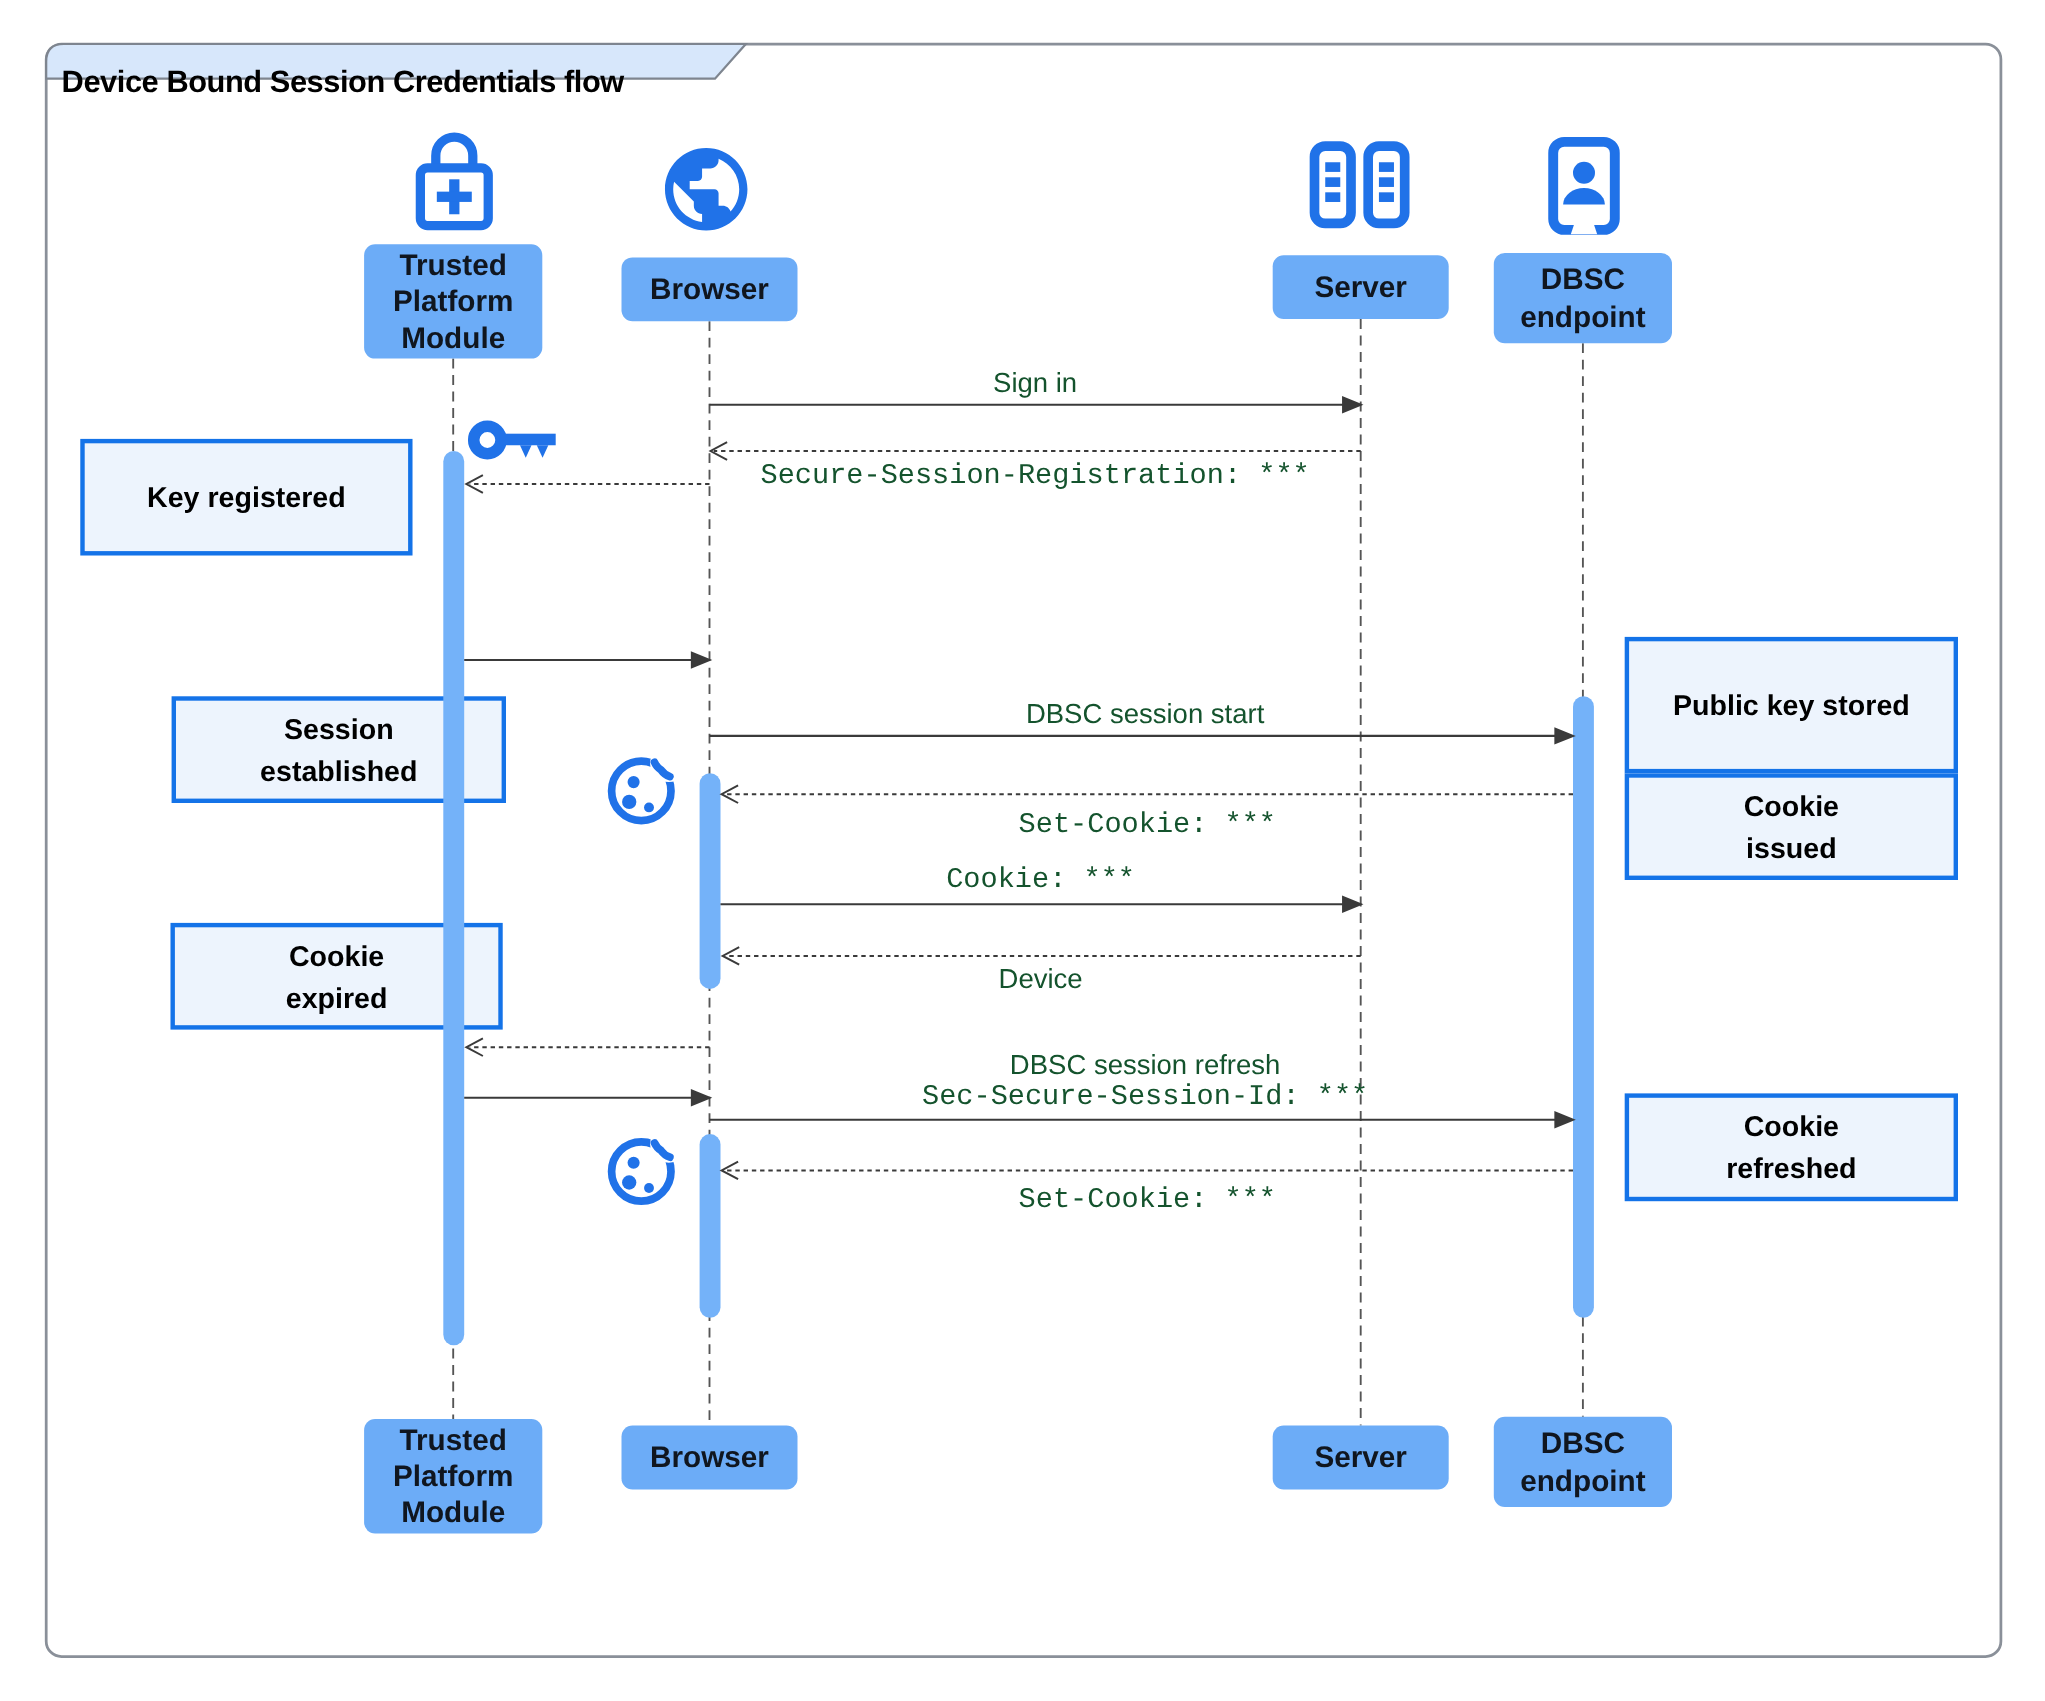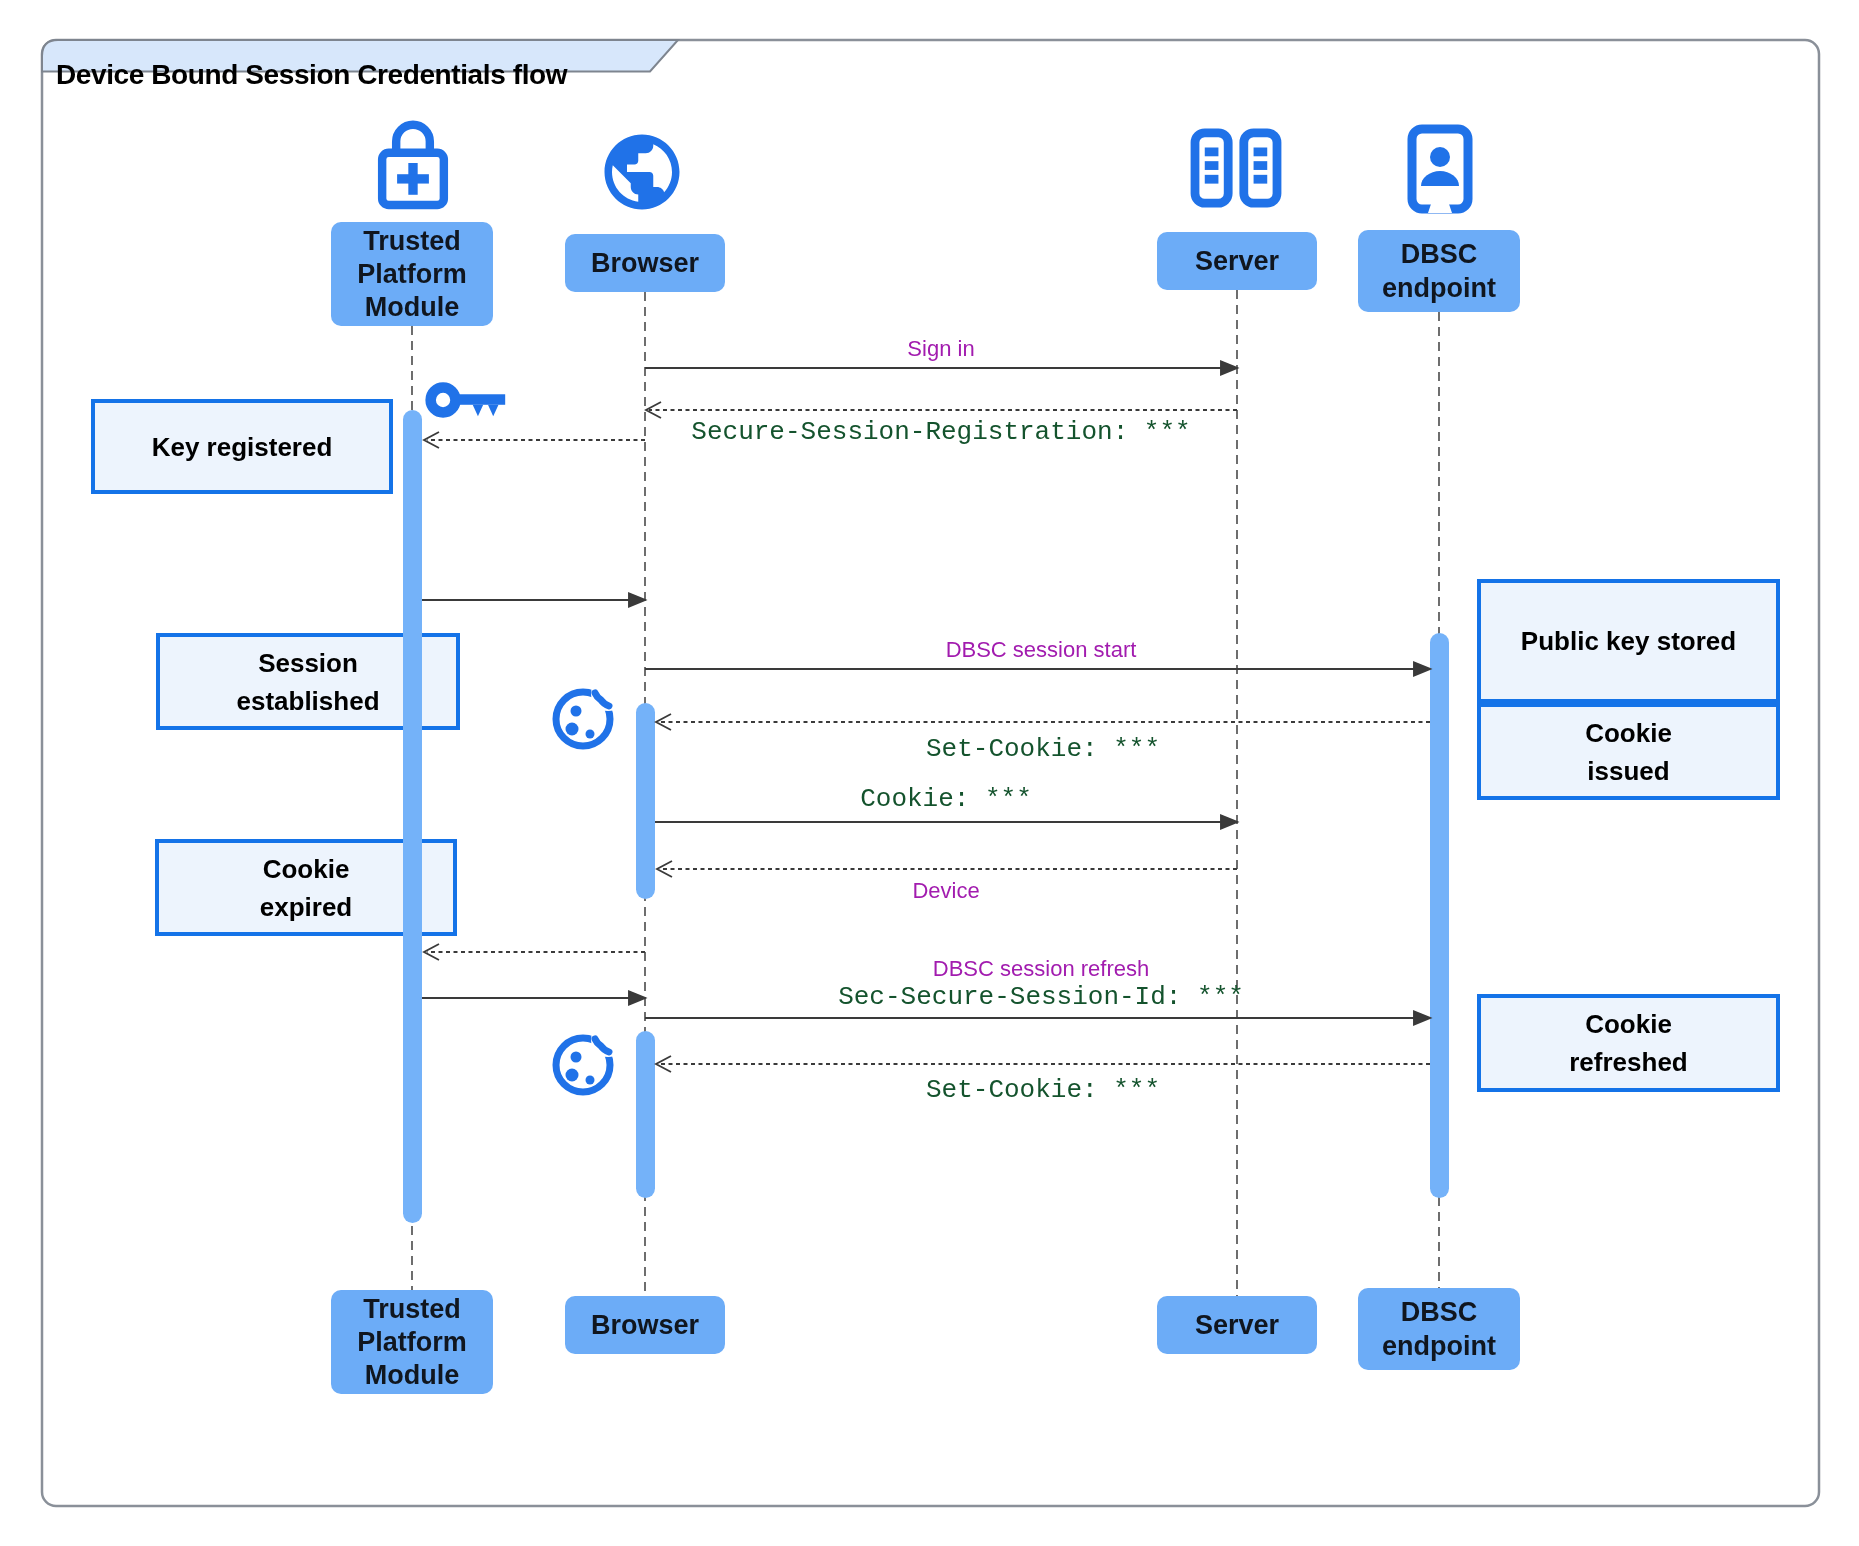--- a/index.html
+++ b/index.html
@@ -31,21 +31,21 @@
     border:4px solid #1473e8;
     box-sizing:border-box;
     display:flex;align-items:center;justify-content:center;
     text-align:center;
     font-weight:bold;font-size:26px;line-height:38px;color:#000;
     white-space:pre-line;
   }
   .msg{
     position:absolute;
     transform:translate(-50%,-50%);
-    font-size:22px;color:#a21caf;
+    font-size:25px;color:#14532d;
     white-space:nowrap;
   }
   .msg.mono{
     font-family:"Liberation Mono",monospace;
     font-size:26px;color:#14532d;
   }
   .icon{position:absolute;}
   .icon svg{display:block;width:100%;height:100%;}
 </style>
 </head>
@@ -57,21 +57,21 @@
     <rect x="42" y="40" width="1777" height="1466" rx="14" fill="none" stroke="#8a9099" stroke-width="2.5"></rect>
     <path d="M42,56 Q42,40 58,40 L678,40 L650,71.5 L42,71.5 Z" fill="#d7e7fb" stroke="#7e858f" stroke-width="2"></path>
     <g stroke="#555" stroke-width="1.7" stroke-dasharray="9 6">
       <line x1="412" y1="326" x2="412" y2="1290"></line>
       <line x1="645" y1="292" x2="645" y2="1296"></line>
       <line x1="1237" y1="290" x2="1237" y2="1296"></line>
       <line x1="1439" y1="312" x2="1439" y2="1288"></line>
     </g>
   </svg>
 
-  <div class="note" style="left:91px;top:399px;width:302px;height:95px;"><span>Key registered</span></div>
+  <div class="note" style="left:73px;top:399px;width:302px;height:106px;"><span>Key registered</span></div>
   <div class="note" style="left:156px;top:633px;width:304px;height:97px;"><span>Session
 established</span></div>
   <div class="note" style="left:1477px;top:579px;width:303px;height:124px;"><span>Public key stored</span></div>
   <div class="note" style="left:1477px;top:703px;width:303px;height:97px;"><span>Cookie
 issued</span></div>
   <div class="note" style="left:155px;top:839px;width:302px;height:97px;"><span>Cookie
 expired</span></div>
   <div class="note" style="left:1477px;top:994px;width:303px;height:98px;"><span>Cookie
 refreshed</span></div>
 

